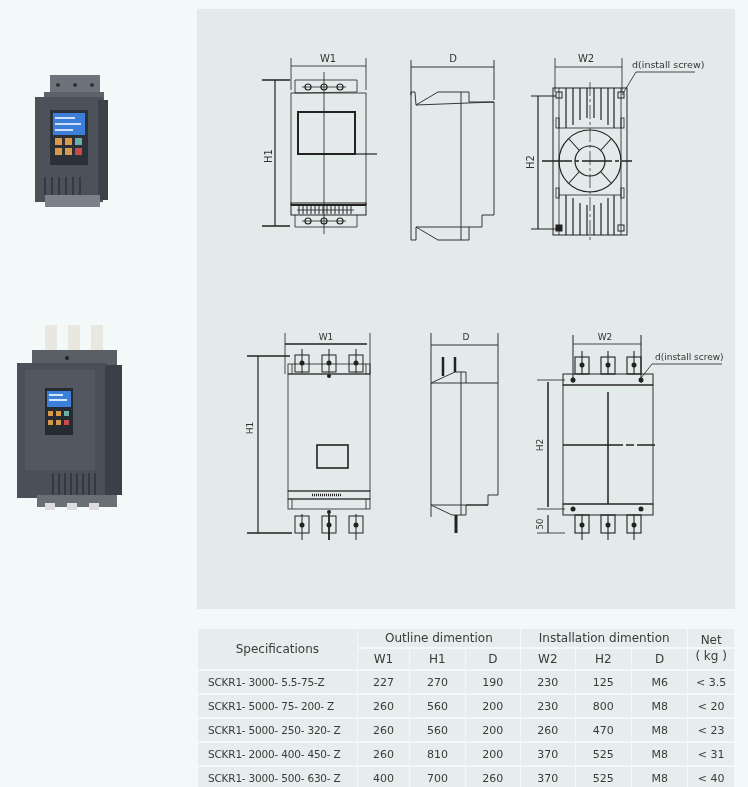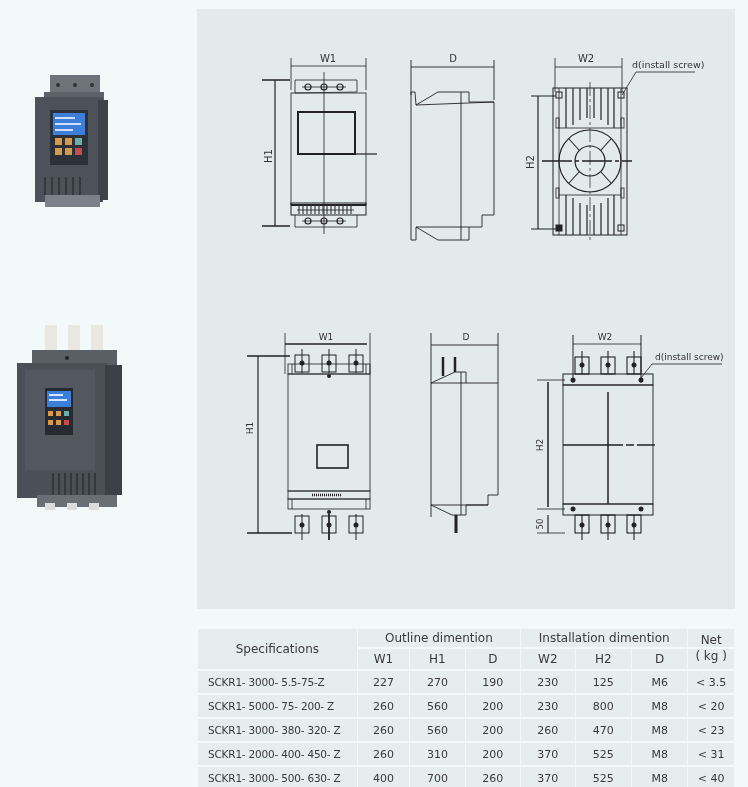--- a/index.html
+++ b/index.html
@@ -364,33 +364,33 @@
       <td class="spec-name">SCKR1- 5000- 75- 200- Z</td>
       <td>260</td>
       <td>560</td>
       <td>200</td>
       <td>230</td>
       <td>800</td>
       <td>M8</td>
       <td>&lt; 20</td>
     </tr>
     <tr>
-      <td class="spec-name">SCKR1- 3000- 380- 320- Z</td>
+      <td class="spec-name">SCKR1- 5000- 250- 320- Z</td>
       <td>260</td>
       <td>560</td>
       <td>200</td>
       <td>260</td>
       <td>470</td>
       <td>M8</td>
       <td>&lt; 23</td>
     </tr>
     <tr>
       <td class="spec-name">SCKR1- 2000- 400- 450- Z</td>
       <td>260</td>
-      <td>310</td>
+      <td>810</td>
       <td>200</td>
       <td>370</td>
       <td>525</td>
       <td>M8</td>
       <td>&lt; 31</td>
     </tr>
     <tr>
       <td class="spec-name">SCKR1- 3000- 500- 630- Z</td>
       <td>400</td>
       <td>700</td>

